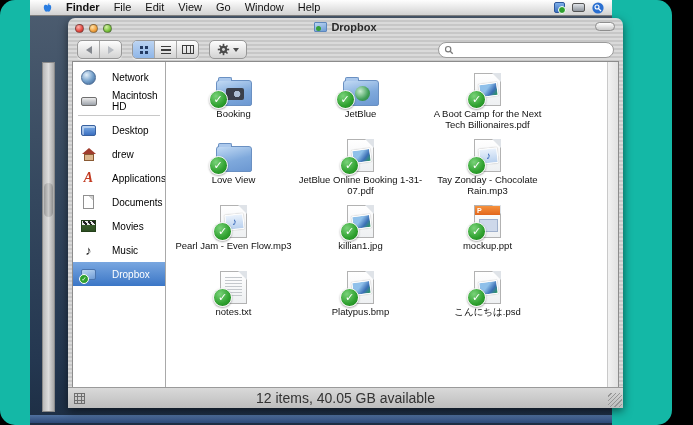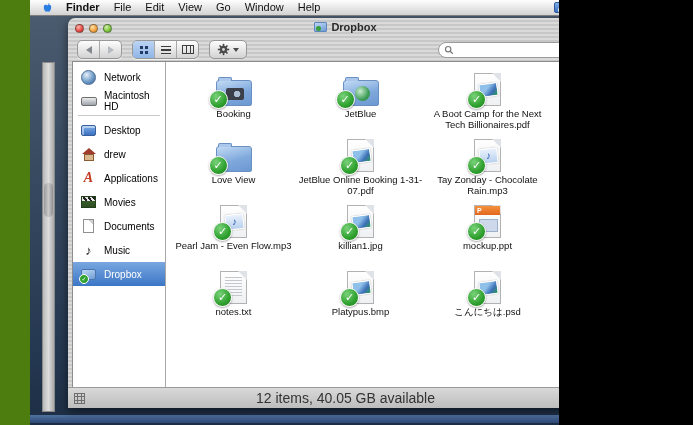--- a/index.html
+++ b/index.html
@@ -1,17 +1,17 @@
 <!DOCTYPE html>
 <html><head>
 <meta charset="utf-8">
 <style>
   html,body{margin:0;padding:0;background:#000;}
-  .screen{position:relative;width:559px;height:425px;background:#4d7c0f;overflow:hidden;
-          font-family:"Liberation Sans","DejaVu Sans",sans-serif;-webkit-font-smoothing:antialiased;}
+  .screen{position:relative;width:672px;height:425px;background:#14b8a6;overflow:hidden;
+          font-family:"Liberation Sans","DejaVu Sans",sans-serif;border-radius:15px;-webkit-font-smoothing:antialiased;}
   .desktop{position:absolute;left:30px;top:0;width:582px;height:425px;
            background:linear-gradient(180deg,#4d5d70 0%,#35485f 45%,#243750 85%,#1d2e44 100%);}
   .desktop-strip{position:absolute;left:0;bottom:2px;width:100%;height:8px;
            background:linear-gradient(#50719f,#2c4877);}
   
   .menubar{position:absolute;left:0;top:0;width:100%;height:16px;box-sizing:border-box;
            background:linear-gradient(#fefefe,#d2d2d2);border-bottom:1px solid #7e7e7e;
            display:flex;align-items:center;padding:0 6px;font-size:11px;color:#111;z-index:5;}
   .apple{display:flex;align-items:center;padding:0 6px;}
   .menu-item{padding:0 7px;line-height:15px;}
@@ -68,21 +68,21 @@
   .gear-caret{width:0;height:0;border-left:3px solid transparent;border-right:3px solid transparent;
            border-top:4px solid #4a4a4a;}
   .search{margin-left:auto;width:176px;height:16px;border-radius:9px;background:#fff;
           border:1px solid #9b9b9b;display:flex;align-items:center;padding:0 5px;gap:3px;box-sizing:border-box;}
   .search input{border:none;outline:none;flex:1;font-size:10px;height:12px;padding:0;background:transparent;}
   
   .winbody{position:absolute;left:4px;right:4px;top:43px;bottom:20px;display:flex;
            background:#fff;border:1px solid #8c8c8c;box-sizing:border-box;}
   .sidebar{width:93px;background:#fff;border-right:1px solid #a9a9a9;box-sizing:border-box;
            padding-top:3px;overflow:hidden;flex:none;}
-  .side-item{height:24px;display:flex;align-items:center;gap:7px;padding:0 2px 0 7px;font-size:10px;color:#000;}
+  .side-item{height:24px;display:flex;align-items:center;gap:15px;padding:0 2px 0 7px;font-size:10px;color:#000;}
   .side-item.selected{background:linear-gradient(#79a7e0,#3b76c6);color:#fff;}
   .side-sep{height:1px;background:#c8c8c8;margin:2px 5px;}
   .si{width:17px;height:17px;flex:none;position:relative;display:flex;align-items:center;justify-content:center;}
   .si-network{}
   .si-network::before{content:"";width:15px;height:15px;border-radius:50%;
       background:radial-gradient(circle at 35% 30%,#e4f0fa,#6f9cc8 55%,#3c5e8a);border:1px solid #4a6b94;box-sizing:border-box;}
   .si-hard-drive::before{content:"";width:16px;height:9px;border-radius:2px;border:1px solid #6f6f6f;
       background:linear-gradient(#ececec,#9da3ab);box-sizing:border-box;}
   .si-desktop::before{content:"";width:15px;height:11px;border-radius:2px;border:1px solid #38609e;
       background:linear-gradient(#7fb0e8,#3b6fc0);box-shadow:inset 2px 2px 0 rgba(255,255,255,.45);box-sizing:border-box;}
@@ -251,26 +251,26 @@
             </div>
             <div class="side-item">
               <span class="si si-home"></span>
               <span>drew</span>
             </div>
             <div class="side-item">
               <span class="si si-applications">A</span>
               <span>Applications</span>
             </div>
             <div class="side-item">
+              <span class="si si-documents"></span>
+              <span>Documents</span>
+            </div>
+            <div class="side-item">
               <span class="si si-movies"></span>
               <span>Movies</span>
-            </div>
-            <div class="side-item">
-              <span class="si si-documents"></span>
-              <span>Documents</span>
             </div>
             <div class="side-item">
               <span class="si si-music">♪</span>
               <span>Music</span>
             </div>
             <div class="side-item selected">
               <span class="si si-dropbox"></span>
               <span>Dropbox</span>
             </div>
           </div>

